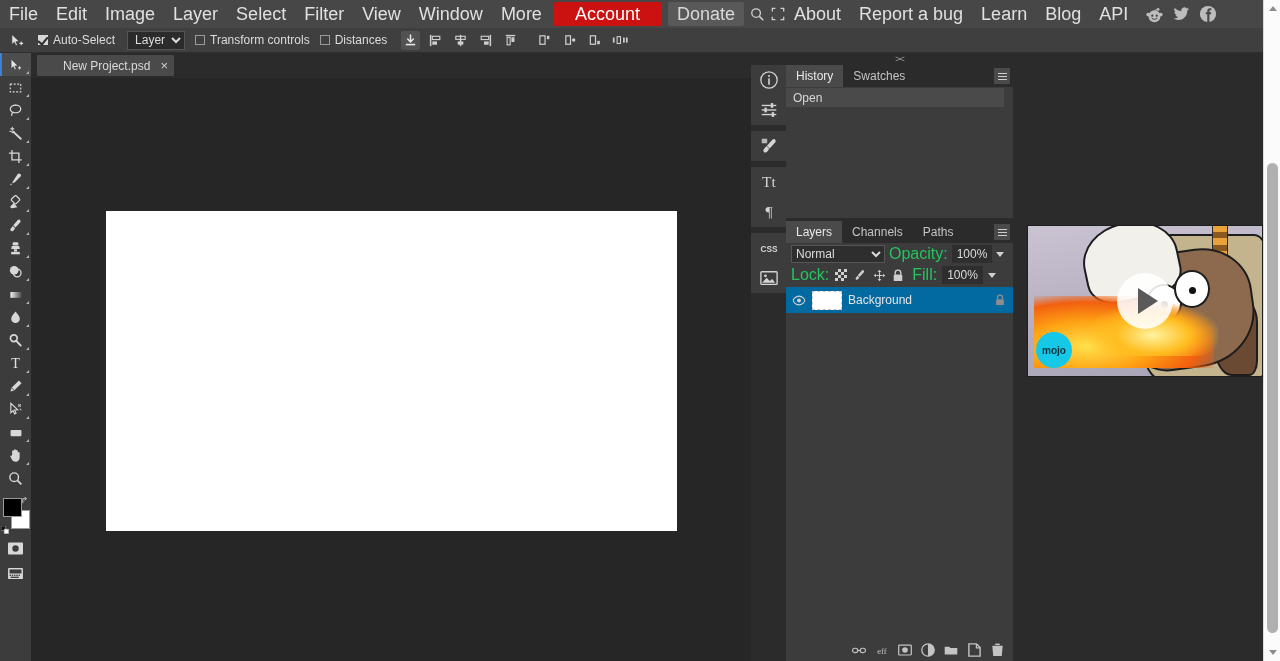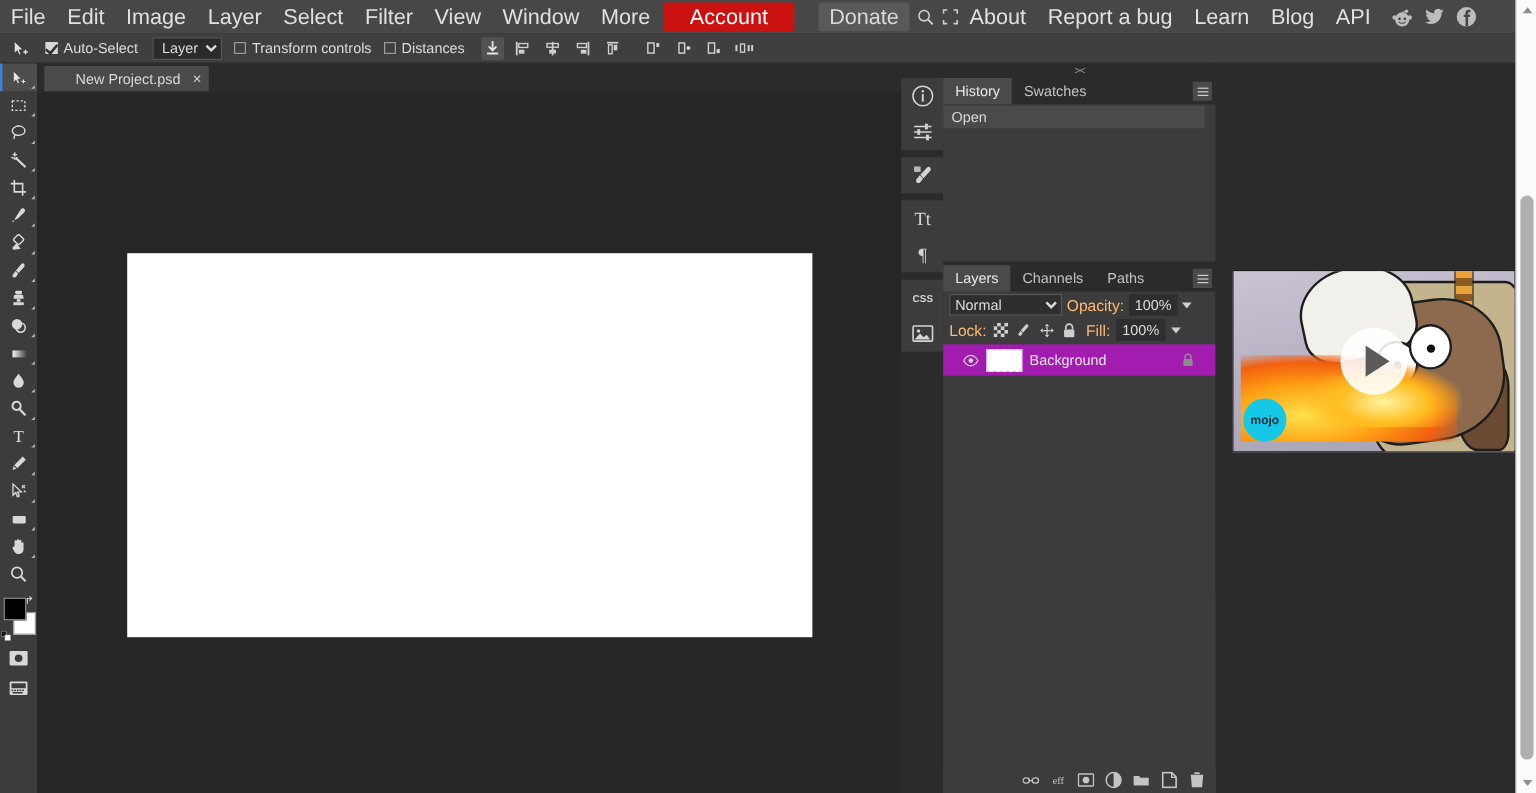--- a/index.html
+++ b/index.html
@@ -22,21 +22,21 @@
     font-size: 18px; color: #e0e0e0;
     padding: 4px 9px; line-height: 16px;
     white-space: nowrap; cursor: default;
   }
   .menu-account {
     background: #cc1111; color: #ffffff; border-radius: 2px;
     padding: 4px 22px; margin-left: 2px;
   }
   .menu-donate {
     background: #595959; color: #d9d9d9; border-radius: 2px;
-    padding: 4px 9px; margin-left: 20px;
+    padding: 4px 9px; margin-left: 6px;
   }
   .menu-ico { display: inline-flex; align-items: center; justify-content: center;
               width: 24px; height: 20px; margin-left: 6px; cursor: default; }
   .menubar-right { margin-left: auto; display: flex; align-items: center; padding-right: 260px; }
   .soc { width: 20px; height: 20px; margin-left: 7px; display: inline-flex;
          align-items: center; justify-content: center; }
 
   
   .optionsbar {
     position: absolute; left: 0; top: 28px; width: 1263px; height: 25px;
@@ -157,33 +157,33 @@
 
   
   #layers-panel { left: 786px; top: 221px; width: 227px; height: 440px; }
   .blendrow {
     height: 22px; display: flex; align-items: center; padding: 0 5px; gap: 4px;
   }
   .blend-select {
     width: 94px; height: 18px; background: #2e2e2e; color: #dcdcdc;
     border: 1px solid #555; font-size: 12px; font-family: "Liberation Sans", sans-serif;
   }
-  .lbl { font-size: 13px; color: #fdba74; }
+  .lbl { font-size: 16px; color: #22c55e; }
   .numfield {
     background: #2e2e2e; color: #dcdcdc; font-size: 12px; padding: 1px 4px;
     min-width: 34px; text-align: center; border: 1px solid #2e2e2e;
   }
   .caret { width: 0; height: 0; border-left: 4px solid transparent;
            border-right: 4px solid transparent; border-top: 5px solid #cfcfcf; }
   .lockrow { height: 20px; display: flex; align-items: center; padding: 0 5px; gap: 5px; }
   .lock-ico { width: 14px; height: 14px; display: inline-flex; align-items: center; justify-content: center; }
   .layers-list { background: #3c3c3c; padding-top: 2px; }
   .layer-row {
-    height: 26px; background: #a21caf; display: flex; align-items: center;
-    padding: 0 16px; gap: 6px;
+    height: 26px; background: #0369a1; display: flex; align-items: center;
+    padding: 0 6px; gap: 6px;
   }
   .layer-thumb {
     width: 30px; height: 19px; background: #ffffff;
     border: 1px dashed #c9c9c9;
   }
   .layer-name { font-size: 12px; color: #e4e4e4; flex: 1; }
   .layers-footer {
     position: absolute; left: 0; bottom: 0; width: 227px; height: 22px;
     background: #3c3c3c; display: flex; align-items: center; justify-content: flex-end;
     gap: 9px; padding-right: 9px;

